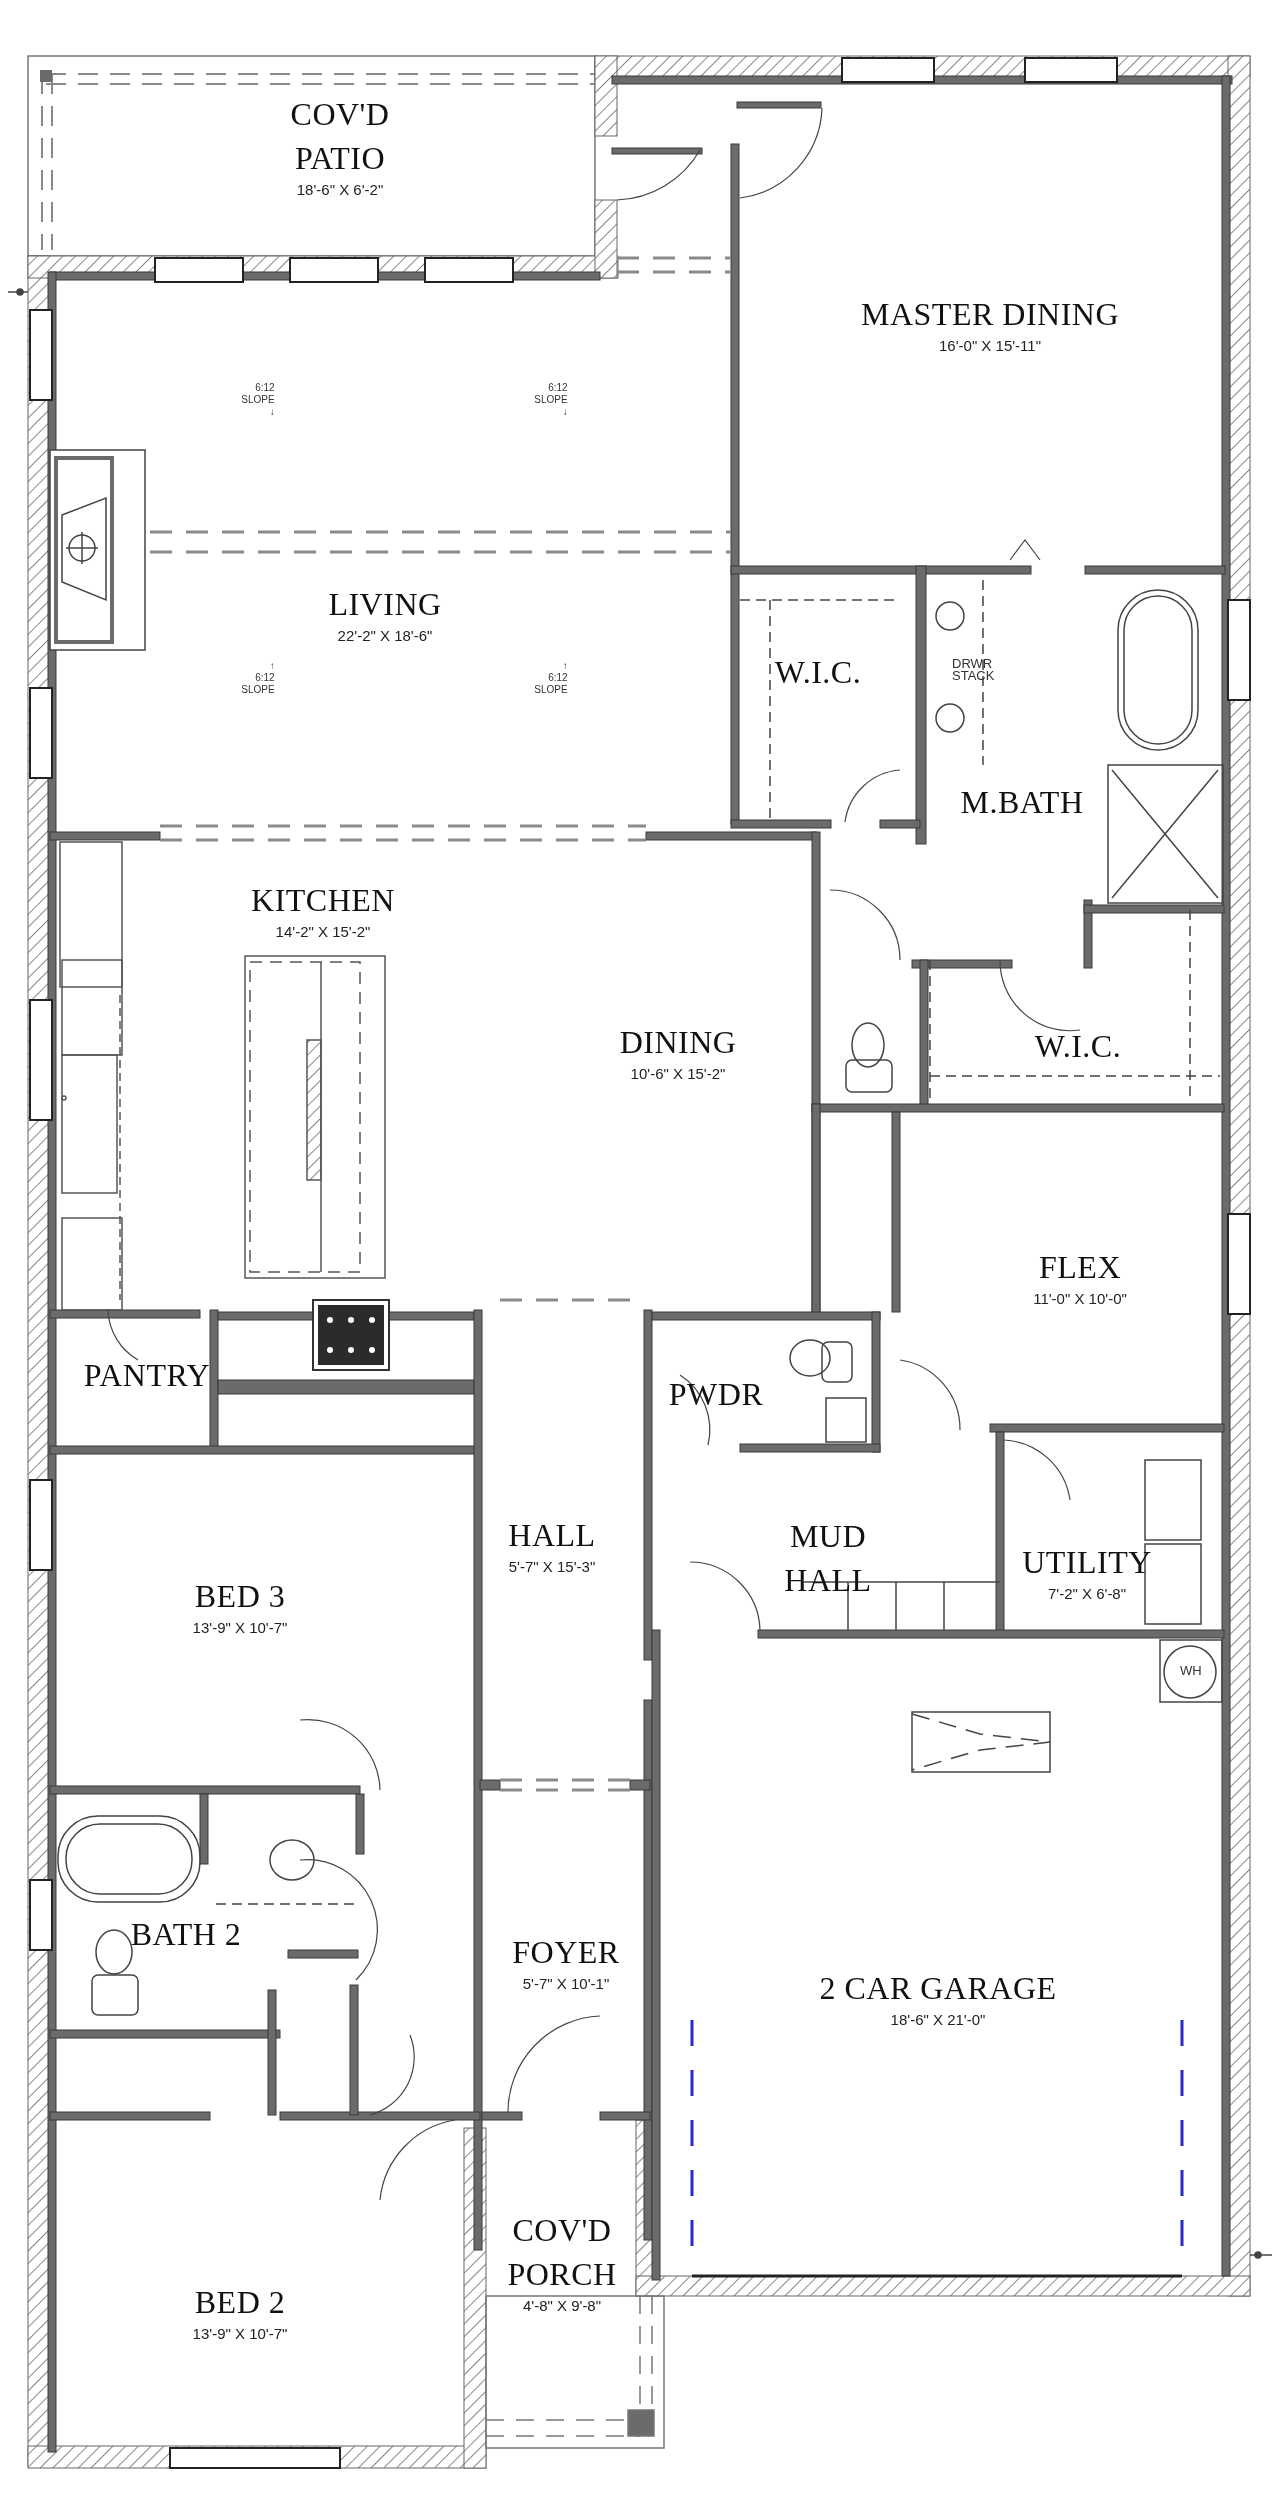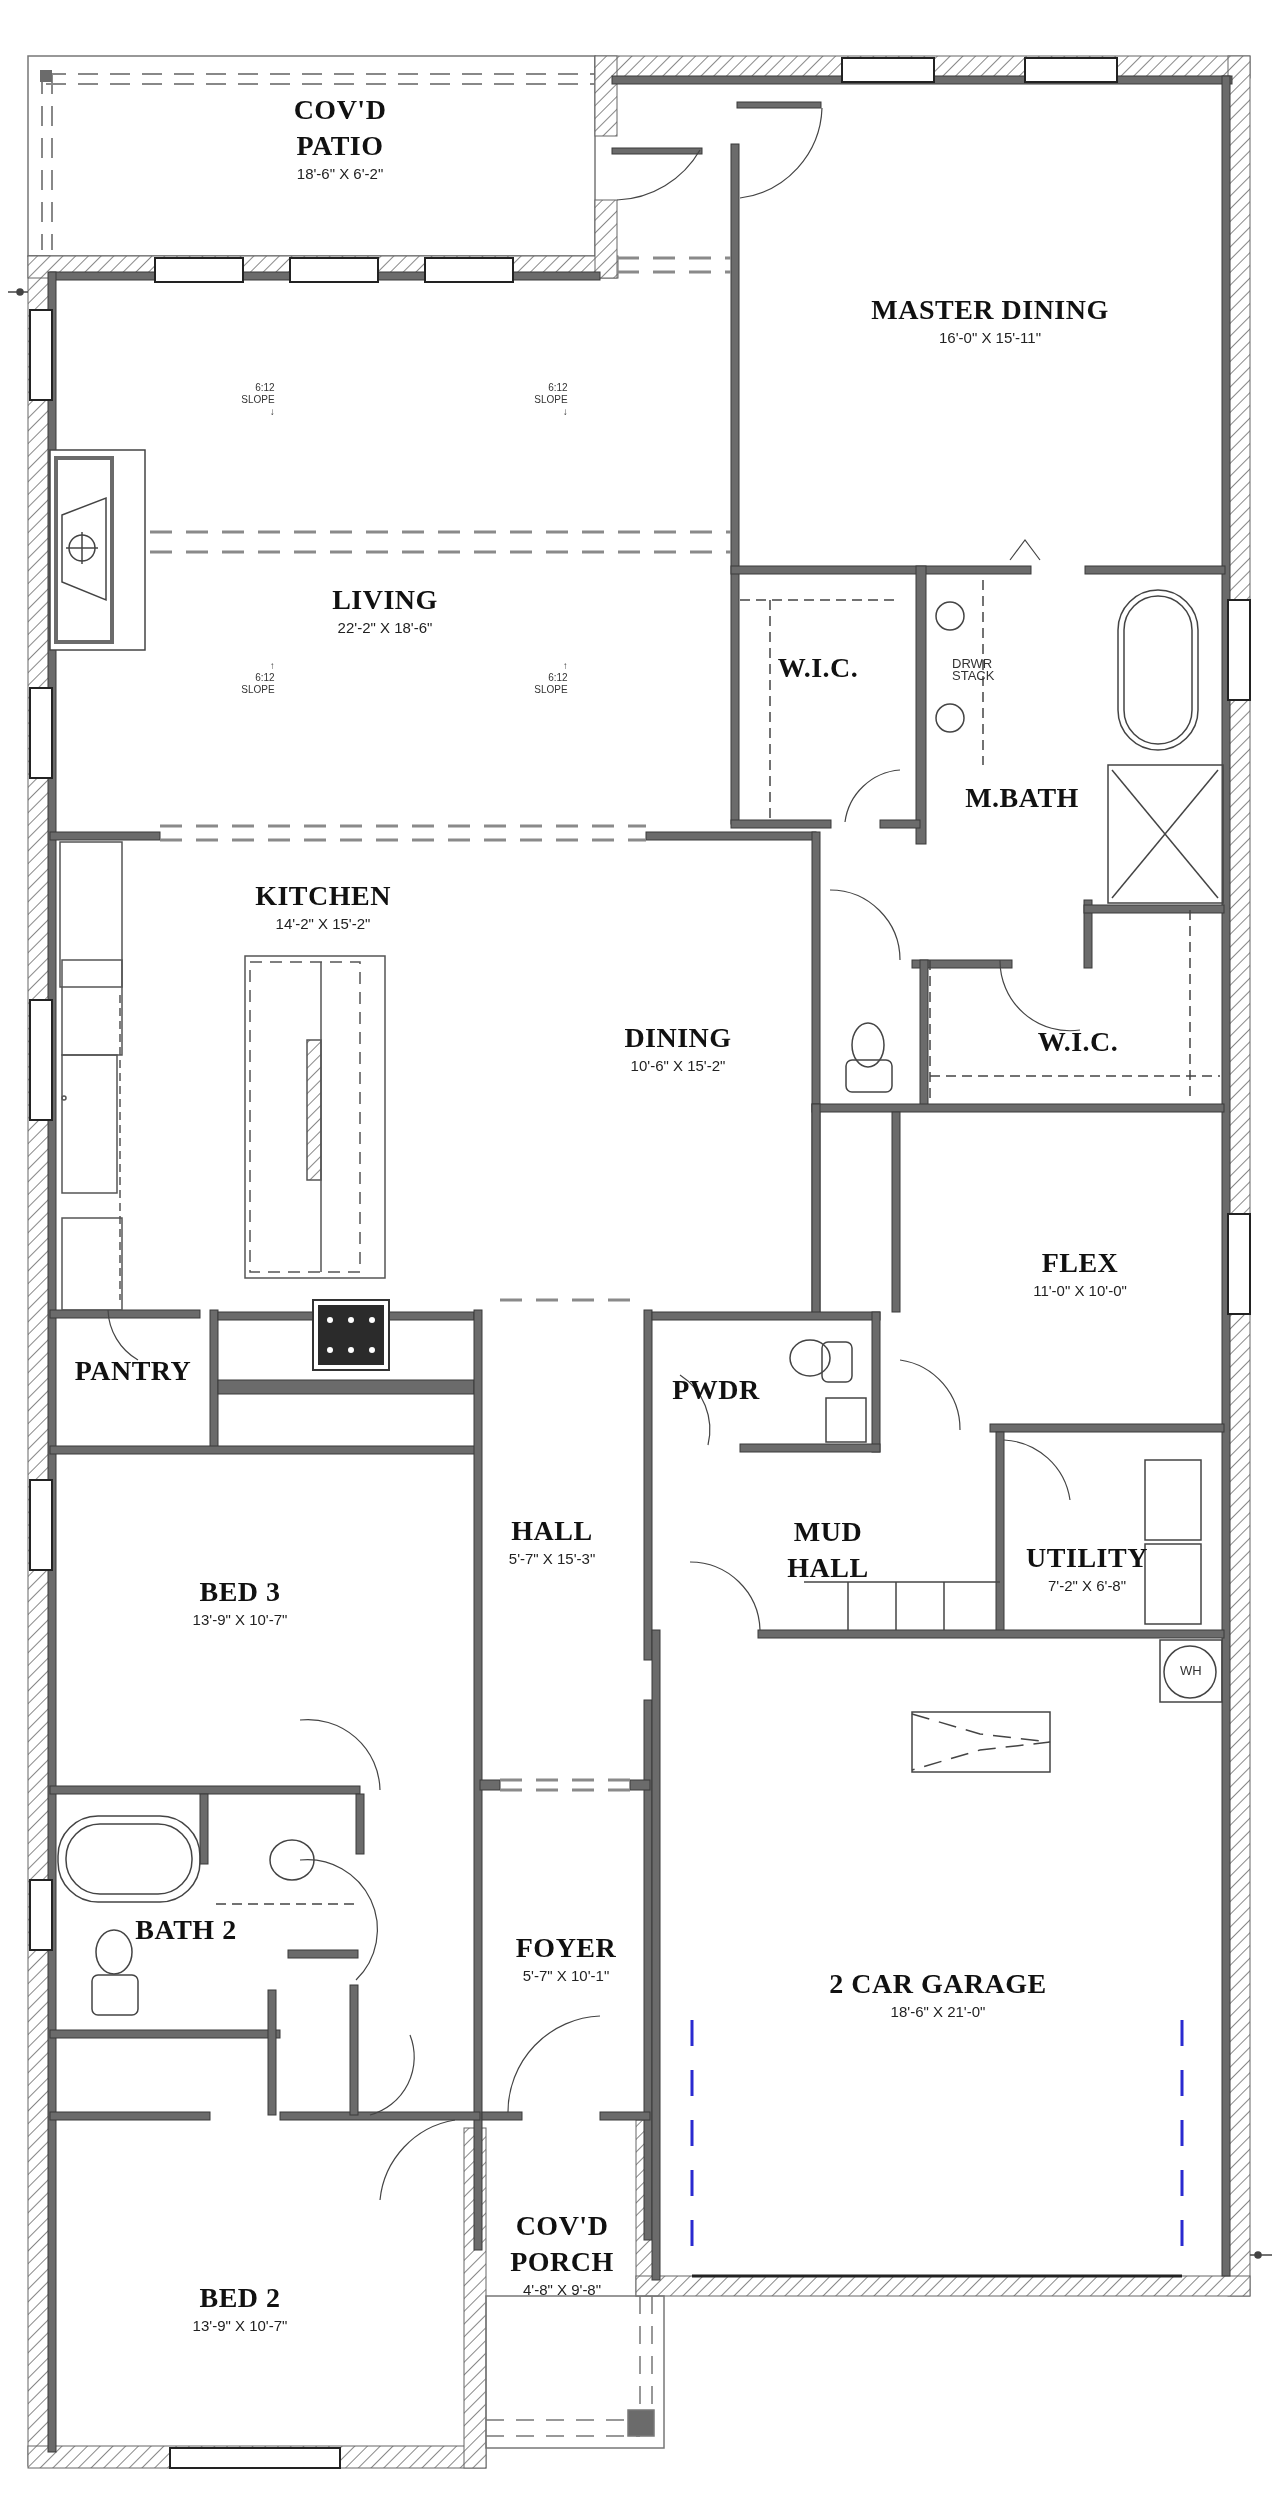--- a/index.html
+++ b/index.html
@@ -1,19 +1,19 @@
 <!DOCTYPE html>
 <html><head>
 <meta charset="utf-8">
 <style>
   html,body{margin:0;padding:0;background:#ffffff;}
   body{width:1280px;height:2498px;position:relative;overflow:hidden;font-family:"Liberation Serif","DejaVu Serif",serif;}
   #plan{position:absolute;left:0;top:0;width:1280px;height:2498px;}
   .room-label{position:absolute;text-align:center;transform:translateX(-50%);color:#111;}
-  .room-name{font-family:"Liberation Serif","DejaVu Serif",serif;font-weight:bold;font-size:28px;letter-spacing:0.5px;line-height:36px;white-space:pre-line;}
+  .room-name{font-family:"Liberation Serif","DejaVu Serif",serif;font-weight:normal;font-size:32px;letter-spacing:0.5px;line-height:44px;white-space:pre-line;}
   .room-dim{font-family:"Liberation Sans","DejaVu Sans",sans-serif;font-size:15px;line-height:20px;color:#222;}
   .small-note{position:absolute;text-align:right;transform:translateX(-50%);font-family:"Liberation Sans","DejaVu Sans",sans-serif;font-size:10px;line-height:12px;color:#333;}
   .fixture-text{position:absolute;font-family:"Liberation Sans","DejaVu Sans",sans-serif;font-size:13px;line-height:12px;color:#333;}
 </style>
 </head>
 <body>
 
 <svg id="plan" viewBox="0 0 1280 2498" xmlns="http://www.w3.org/2000/svg">
   <defs>
     <pattern id="hatch" width="9" height="9" patternUnits="userSpaceOnUse" patternTransform="rotate(45)">
@@ -300,21 +300,21 @@
       <div class="room-name">DINING</div>
       <div class="room-dim">10'-6" X 15'-2"</div>
     </div>
     <div class="room-label" style="left: 1078px; top: 1024px;">
       <div class="room-name">W.I.C.</div>
     </div>
     <div class="room-label" style="left: 1080px; top: 1245px;">
       <div class="room-name">FLEX</div>
       <div class="room-dim">11'-0" X 10'-0"</div>
     </div>
-    <div class="room-label" style="left: 133px; top: 1353px;">
+    <div class="room-label" style="left: 147px; top: 1353px;">
       <div class="room-name">PANTRY</div>
     </div>
     <div class="room-label" style="left: 716px; top: 1372px;">
       <div class="room-name">PWDR</div>
     </div>
     <div class="room-label" style="left: 552px; top: 1513px;">
       <div class="room-name">HALL</div>
       <div class="room-dim">5'-7" X 15'-3"</div>
     </div>
     <div class="room-label" style="left: 828px; top: 1514px;">

